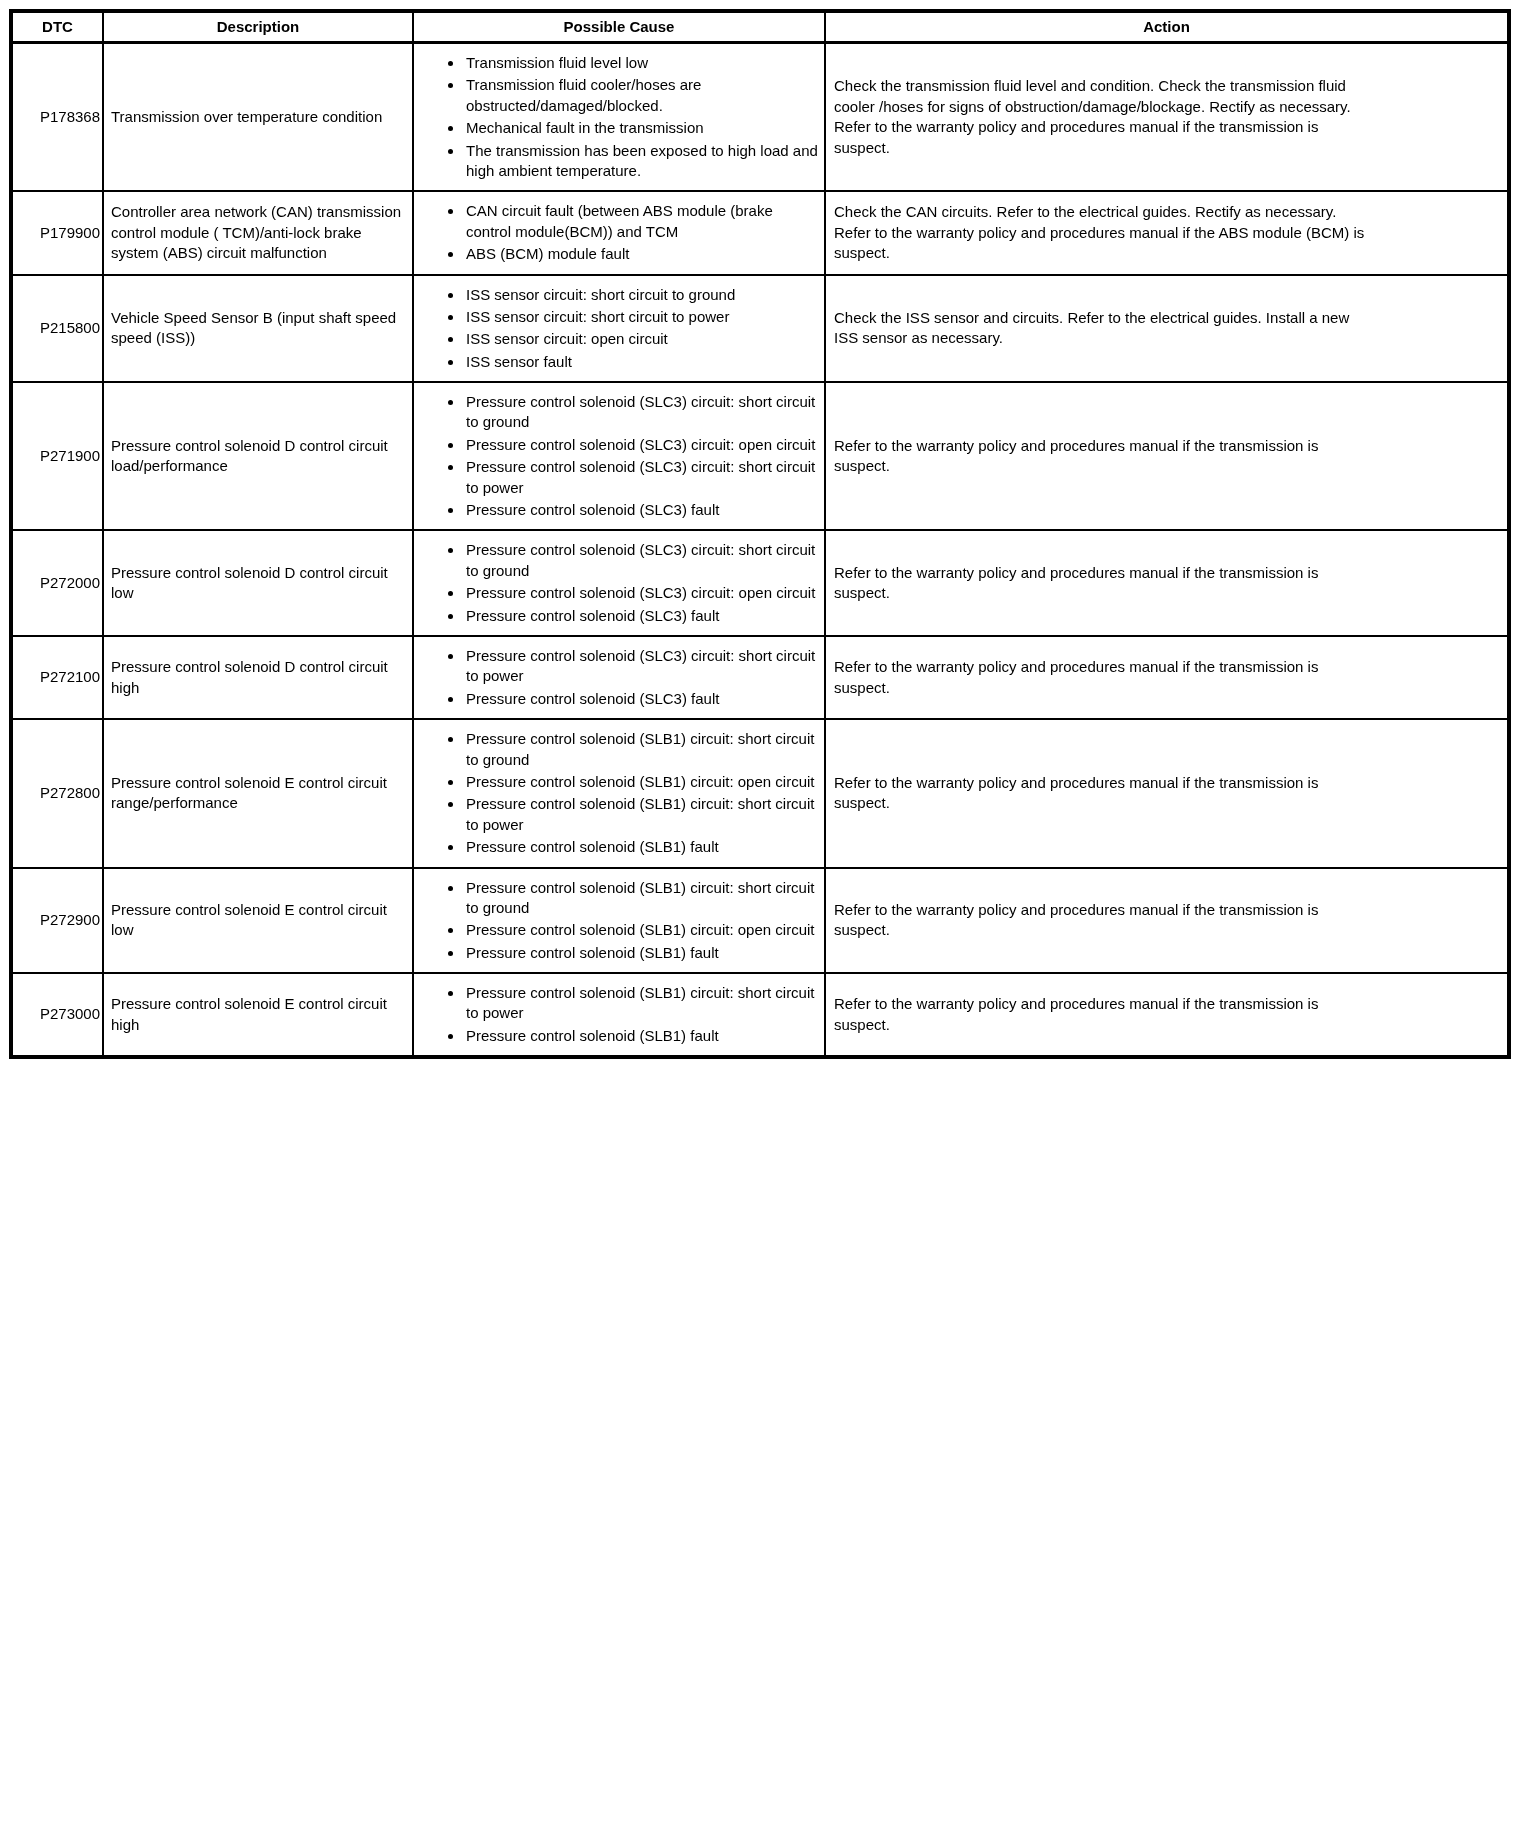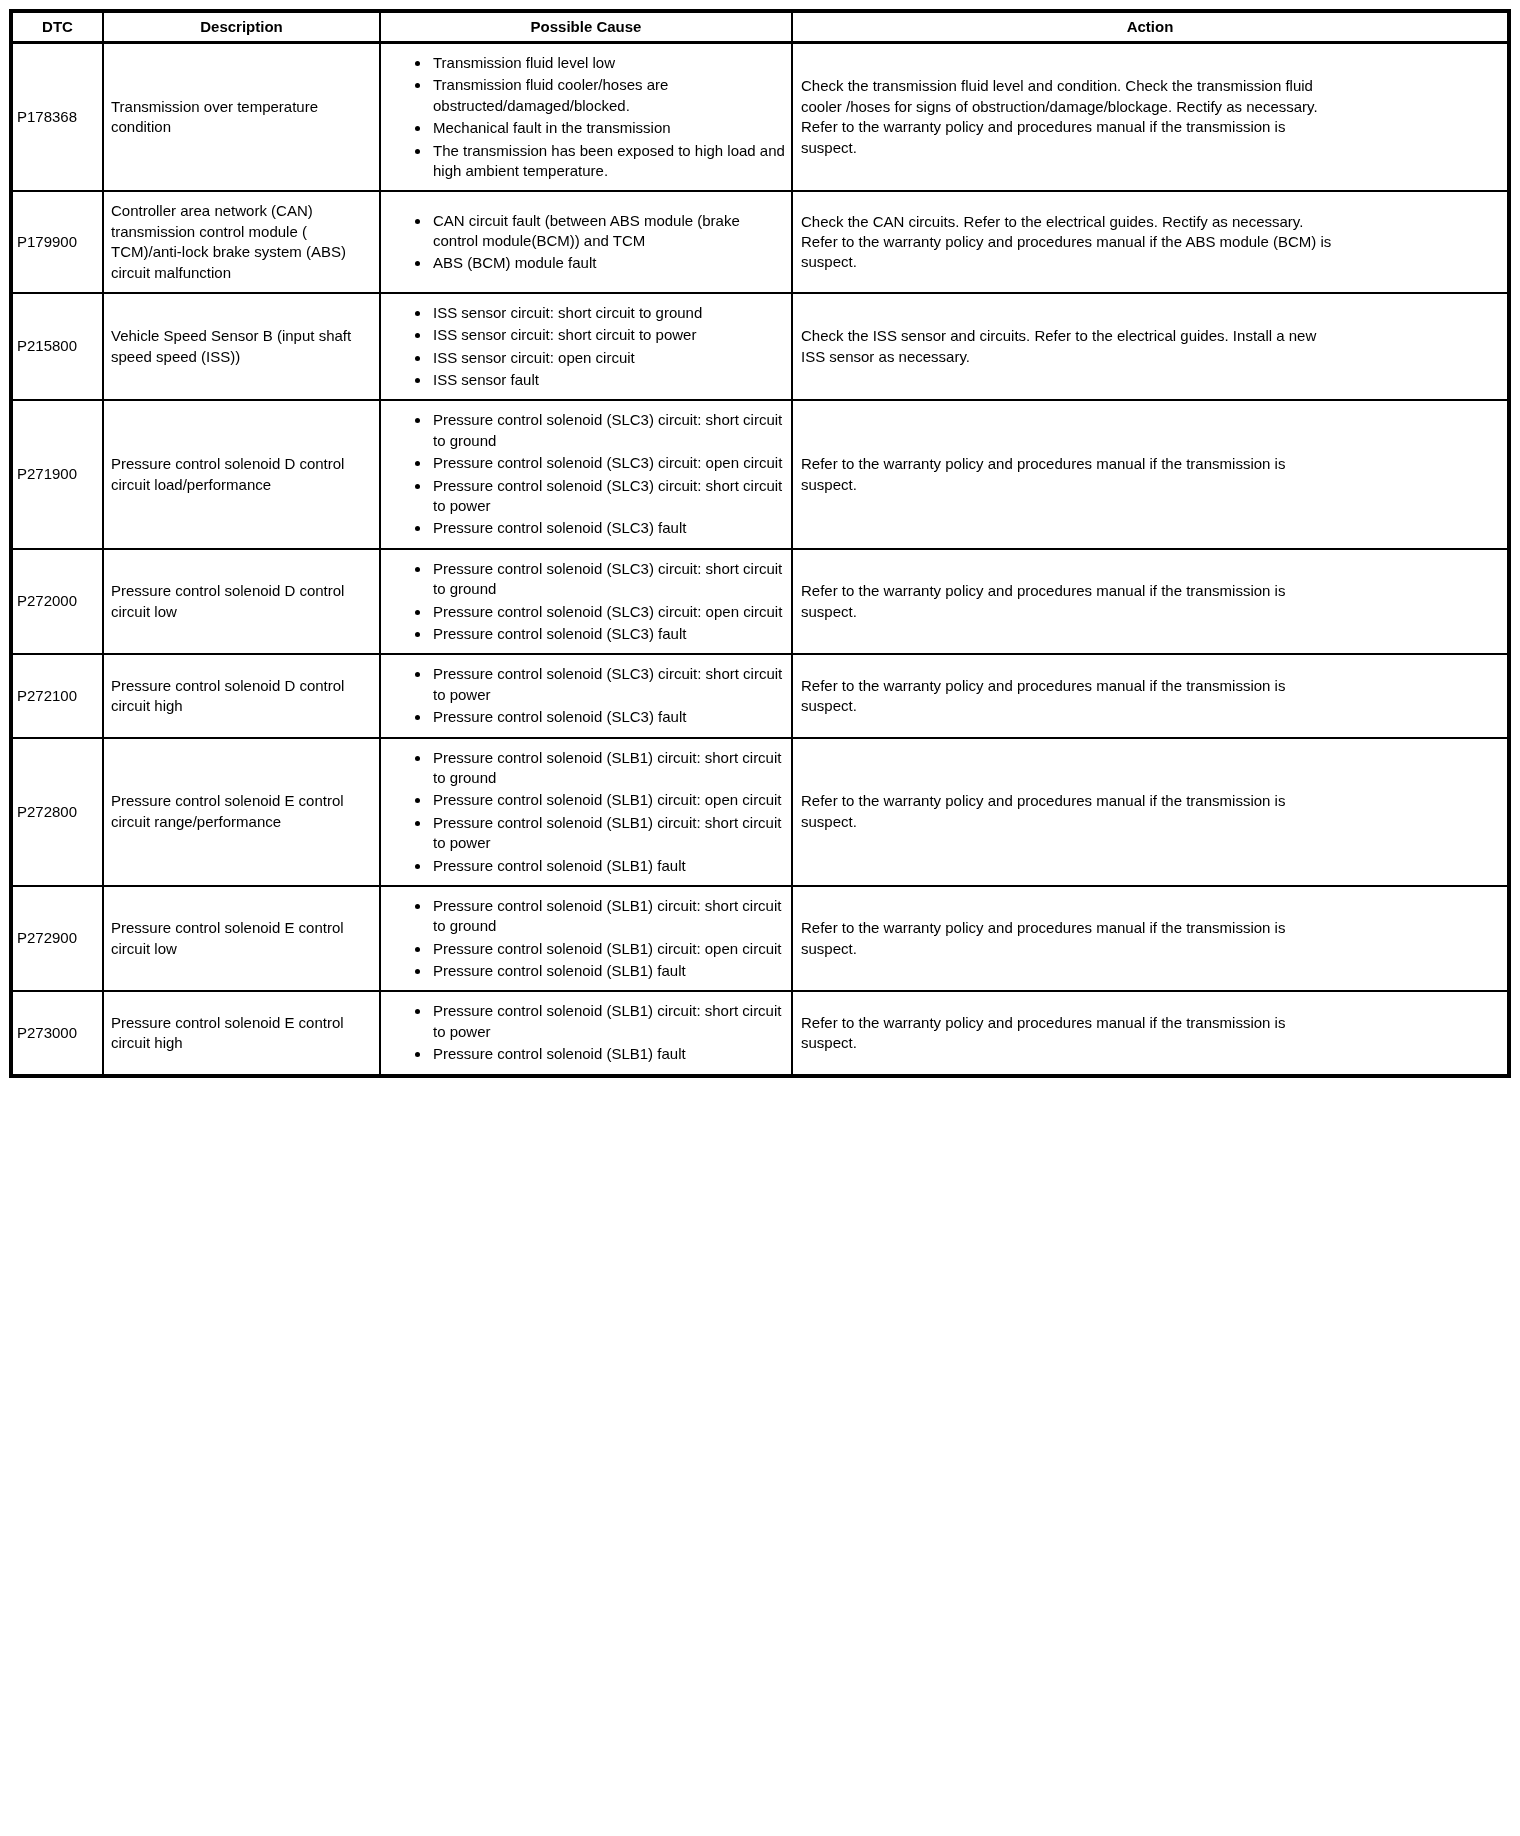--- a/index.html
+++ b/index.html
@@ -33,23 +33,23 @@
     border-bottom: 3px solid #000000;
     line-height: 1.2;
   }
   td {
     line-height: 1.36;
     vertical-align: middle;
     padding: 9px 12px;
     text-align: left;
   }
   .col-dtc    { width: 92px; }
-  .col-desc   { width: 277px; }
+  .col-desc   { width: 310px; }
   .col-cause  { width: 412px; }
-  td.col-dtc  { padding: 9px 2px 9px 4px; }
+  td.col-dtc  { padding: 9px 2px 9px 4px; text-align: right; }
   td.col-desc { padding-left: 7px; padding-right: 4px; }
   td.col-cause { padding: 9px 4px; margin-left: 39px; }
   td.col-action { padding-left: 8px; padding-right: 6px; }
   ul.cause-list {
     margin: 0;
     padding: 0 0 0 46px;
     list-style: disc outside;
   }
   ul.cause-list li { margin: 0; padding-left: 2px; }
   ul.cause-list li + li { margin-top: 2px; }

